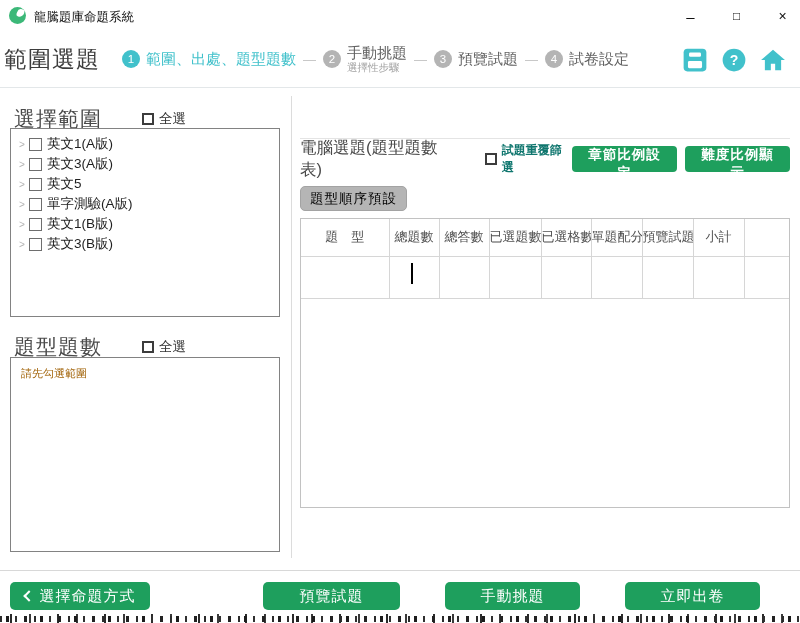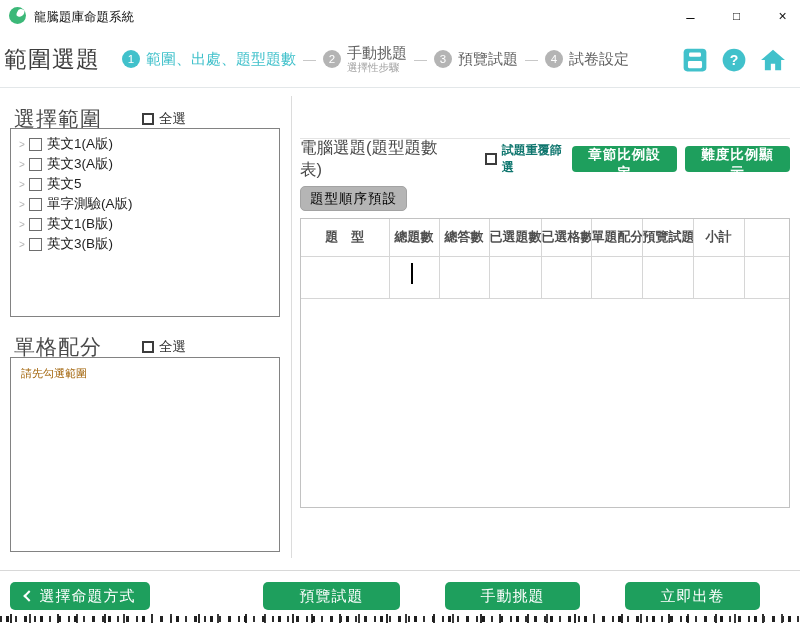--- a/index.html
+++ b/index.html
@@ -70,21 +70,21 @@
   .right-head .grn-btn + .grn-btn { margin-left:8px; }
   .right-head .btns { margin-left:auto; display:flex; }
   .right-divider { position:absolute; left:300px; top:138px; width:490px; height:1px; background:#e4e4e4; }
   .preset-btn { position:absolute; left:300px; top:186px; height:25px; padding:0 9px;
                 background:#b5b5b5; color:#000000; border:1px solid #a3a3a3; border-radius:5px;
                 font-size:13.5px; font-family:inherit; cursor:pointer; letter-spacing:1px; }
 
   .table-wrap { position:absolute; left:300px; top:218px; width:490px; height:290px;
                 border:1px solid #c2c2c2; background:#fff; overflow:hidden; }
   table { border-collapse:collapse; width:100%; table-layout:fixed; }
-  .qtable th { height:37px; font-weight:700; font-size:13px; color:#4f4f4f; text-align:center;
+  .qtable th { height:37px; font-weight:400; font-size:13px; color:#4f4f4f; text-align:center;
                border-right:1px solid #d6d6d6; border-bottom:1px solid #d6d6d6; overflow:hidden; white-space:nowrap; }
   .qtable td { height:42px; border-right:1px solid #d6d6d6; border-bottom:1px solid #d6d6d6;
                position:relative; }
   .qtable th:last-child, .qtable td:last-child { border-right:none; }
   .caret { position:absolute; left:21px; top:6px; width:2px; height:21px; background:#000; }
 
   .total-wrap { position:absolute; left:300px; top:518px; width:490px; height:34px;
                 border:1px solid #c2c2c2; background:#fff; overflow:hidden; }
   .ttable td { height:32px; border-right:1px solid #d6d6d6; font-size:14px; color:#3f3f3f;
                text-align:center; }
@@ -198,21 +198,21 @@
       <span class="tree-label">英文1(B版)</span>
     </div>
     <div class="tree-item">
       <span class="tw">&gt;</span>
       <span class="tree-chk"></span>
       <span class="tree-label">英文3(B版)</span>
     </div>
   </div>
 
   <div class="sec-head source-head">
-    <span class="sec-title">單格配分</span>
+    <span class="sec-title">題型題數</span>
     <span class="chk-row">
       <span class="chk"></span>
       <span class="chk-label">全選</span>
     </span>
   </div>
   <div class="source-box">
     <div class="placeholder">請先勾選範圍</div>
   </div>
 
   <div class="v-divider"></div>

